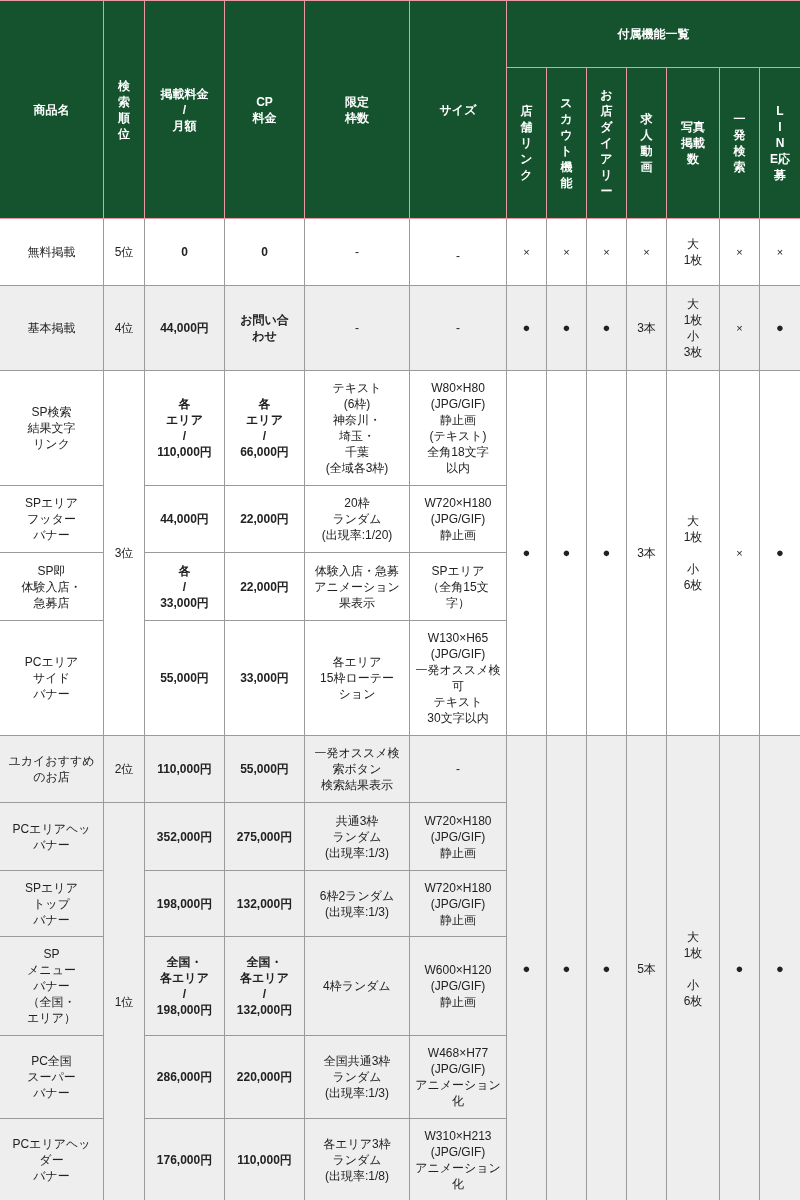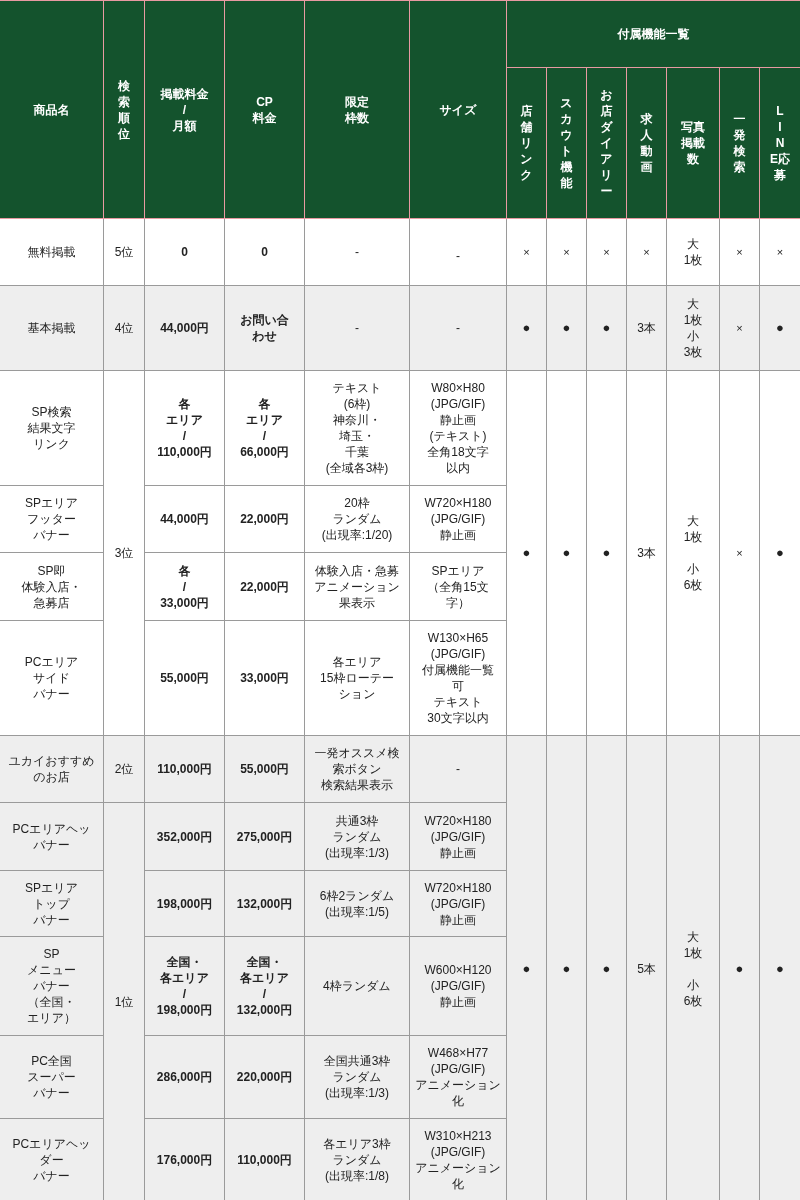--- a/index.html
+++ b/index.html
@@ -215,21 +215,21 @@
       <td>PCエリア
 サイド
 バナー</td>
       <td class="bold">55,000円</td>
       <td class="bold">33,000円</td>
       <td>各エリア
 15枠ローテー
 ション</td>
       <td>W130×H65
 (JPG/GIF)
-付属機能一覧
+一発オススメ検
 可
 テキスト
 30文字以内</td>
     </tr>
 
     <tr class="bg-gray" style="height:67px">
       <td>ユカイおすすめ
 のお店</td>
       <td>2位</td>
       <td class="bold">110,000円</td>
@@ -263,21 +263,21 @@
 (JPG/GIF)
 静止画</td>
     </tr>
     <tr class="bg-gray" style="height:66px">
       <td>SPエリア
 トップ
 バナー</td>
       <td class="bold">198,000円</td>
       <td class="bold">132,000円</td>
       <td>6枠2ランダム
-(出現率:1/5)</td>
+(出現率:1/3)</td>
       <td>W720×H180
 (JPG/GIF)
 静止画</td>
     </tr>
     <tr class="bg-gray" style="height:99px">
       <td>SP
 メニュー
 バナー
 （全国・
 エリア）</td>

